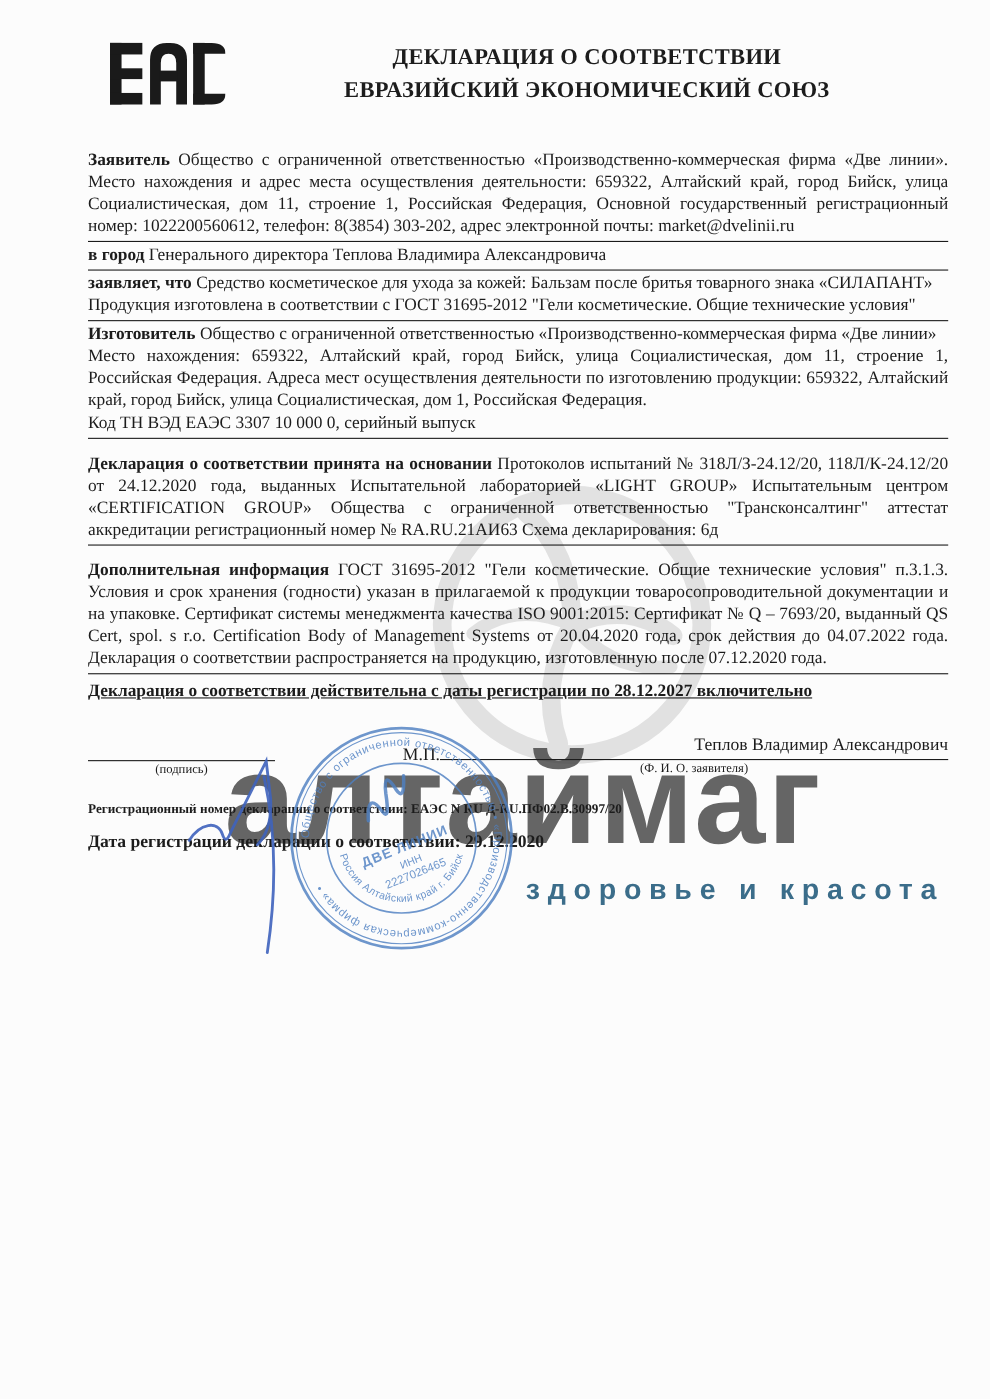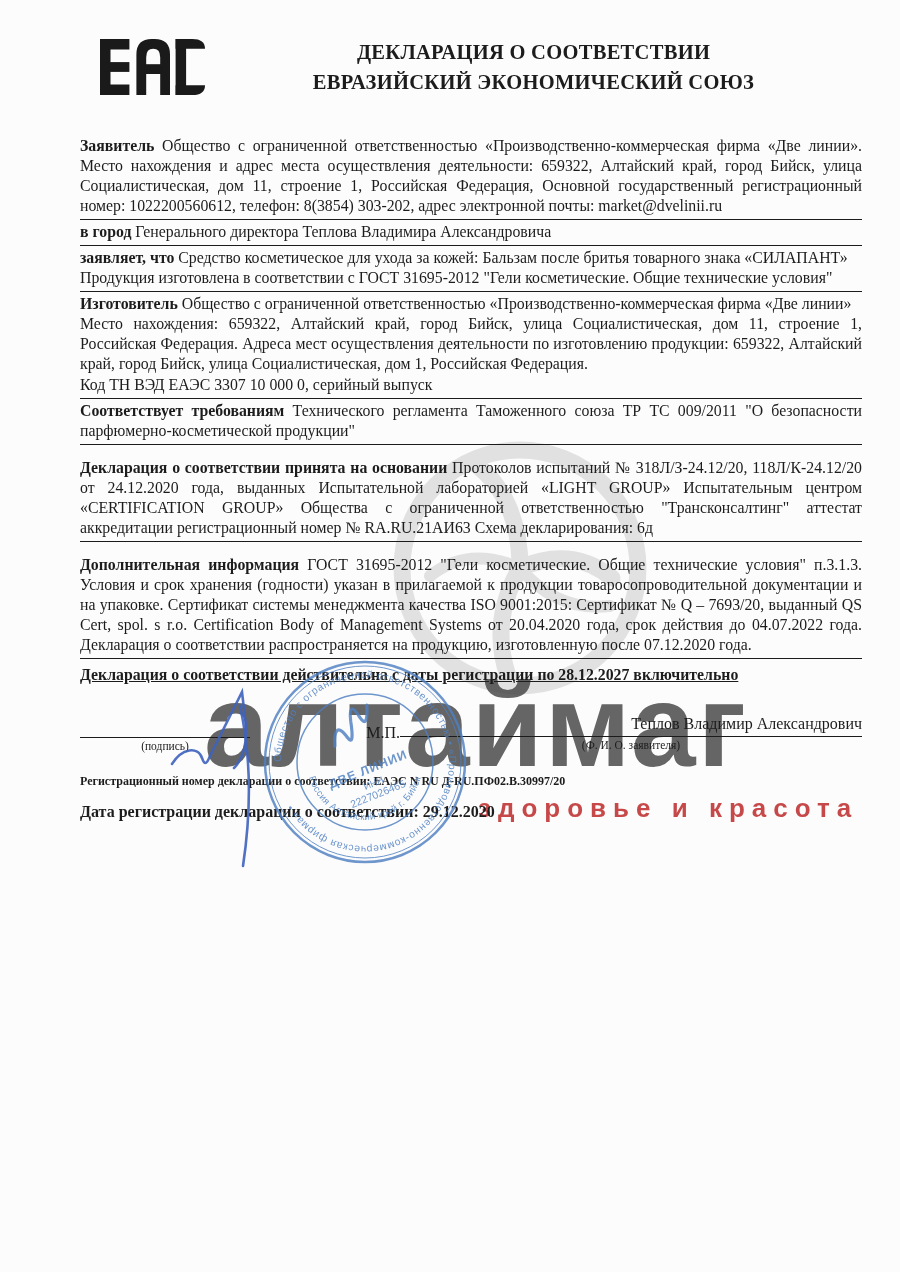--- a/index.html
+++ b/index.html
@@ -41,21 +41,21 @@
   .wm-emblem { position:absolute; left:380px; top:428px; z-index:1; }
   .wm-big {
     position:absolute; left:204px; top:668px; z-index:1;
     font-family:"Liberation Sans", sans-serif; font-weight:bold;
     font-size:116px; letter-spacing:2px; color:#404040; opacity:.8;
     line-height:1; white-space:nowrap;
   }
   .wm-sub {
     position:absolute; left:478px; top:793px; z-index:1;
     font-family:"Liberation Sans", sans-serif; font-weight:bold;
-    font-size:26px; letter-spacing:7px; color:#b91c1c; opacity:.8;
+    font-size:26px; letter-spacing:7px; color:#0c4a6e; opacity:.8;
     white-space:nowrap;
   }
   .stamp { position:absolute; left:255px; top:652px; z-index:3; opacity:.82; }
   .signature-svg { position:absolute; left:150px; top:676px; z-index:3; opacity:.9; }
 </style>
 </head>
 <body>
 
 <div class="page">
 
@@ -111,23 +111,20 @@
         <p><span class="lbl">заявляет, что</span><span> Средство косметическое для ухода за кожей: Бальзам после бритья товарного знака «СИЛАПАНТ»</span></p>
         <p>Продукция изготовлена в соответствии с ГОСТ 31695-2012 "Гели косметические. Общие технические условия"</p>
       </div>
 
       <div class="sec">
         <p><span class="lbl">Изготовитель</span><span> Общество с ограниченной ответственностью «Производственно-коммерческая фирма «Две линии»</span></p>
         <p>Место нахождения: 659322, Алтайский край, город Бийск, улица Социалистическая, дом 11, строение 1, Российская Федерация. Адреса мест осуществления деятельности по изготовлению продукции: 659322, Алтайский край, город Бийск, улица Социалистическая, дом 1, Российская Федерация.</p>
         <p>Код ТН ВЭД ЕАЭС 3307 10 000 0, серийный выпуск</p>
       </div>
 
-      <div class="sec">
-        <p><span class="lbl">Соответствует требованиям</span><span> Технического регламента Таможенного союза ТР ТС 009/2011 "О безопасности парфюмерно-косметической продукции"</span></p>
-      </div>
 
       <div class="sec gap-top">
         <p><span class="lbl">Декларация о соответствии принята на основании</span><span> Протоколов испытаний № 318Л/З-24.12/20, 118Л/К-24.12/20 от 24.12.2020 года, выданных Испытательной лабораторией «LIGHT GROUP» Испытательным центром «CERTIFICATION GROUP» Общества с ограниченной ответственностью "Трансконсалтинг" аттестат аккредитации регистрационный номер № RA.RU.21АИ63 Схема декларирования: 6д</span></p>
       </div>
 
       <div class="sec gap-top">
         <p><span class="lbl">Дополнительная информация</span><span> ГОСТ 31695-2012 "Гели косметические. Общие технические условия" п.3.1.3. Условия и срок хранения (годности) указан в прилагаемой к продукции товаросопроводительной документации и на упаковке. Сертификат системы менеджмента качества ISO 9001:2015: Сертификат № Q – 7693/20, выданный QS Cert, spol. s r.o. Certification Body of Management Systems от 20.04.2020 года, срок действия до 04.07.2022 года. Декларация о соответствии распространяется на продукцию, изготовленную после 07.12.2020 года.</span></p>
       </div>
 
       <p class="validity">Декларация о соответствии действительна с даты регистрации по 28.12.2027 включительно</p>

